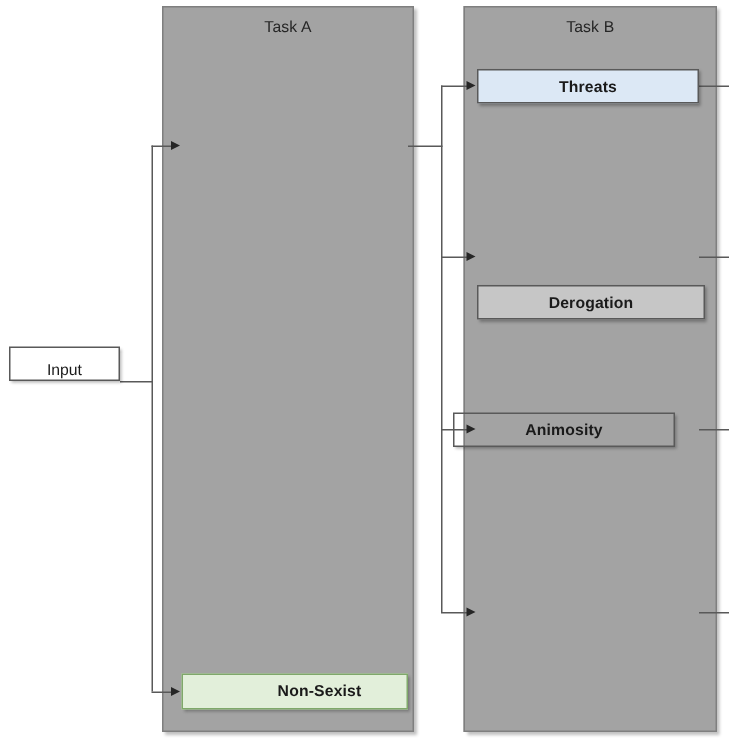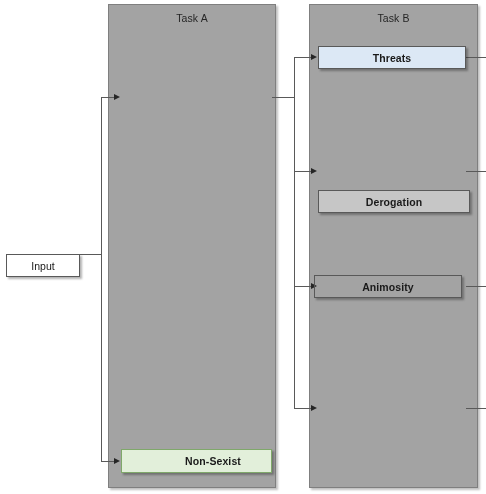--- a/index.html
+++ b/index.html
@@ -116,35 +116,35 @@
     <div class="conn conn-h" style="left:466px; top:408px; width:20px;"></div>
 
     <div class="arrow" style="left:114px; top:93.5px;"></div>
     <div class="arrow" style="left:114px; top:457.5px;"></div>
     <div class="arrow" style="left:311px; top:53.5px;"></div>
     <div class="arrow" style="left:311px; top:167.5px;"></div>
     <div class="arrow" style="left:311px; top:282.5px;"></div>
     <div class="arrow" style="left:311px; top:404.5px;"></div>
   </div>
 
-  <div class="node-plain" style="left:6px; top:254px; width:74px; height:23px;">
+  <div class="node-plain" style="left:6px; top:231px; width:74px; height:23px;align-items:flex-end;">
     <span>Input</span>
   </div>
 
 
   <div class="node" style="left: 121px; top: 449px; width: 151px; height: 24px; background: rgb(226, 239, 218); border-color: rgb(127, 168, 106); padding-left: 33px;">
     <span>Non-Sexist</span>
   </div>
 
   <div class="node" style="left: 318px; top: 46px; width: 148px; height: 23px; background: rgb(220, 232, 245); border-color: rgb(89, 89, 89);">
     <span>Threats</span>
   </div>
 
   <div class="node" style="left:318px; top:160px; width:152px; height:23px; background:#c6c6c6; border-color:#595959;margin-top:30px;">
     <span>Derogation</span>
   </div>
 
-  <div class="node" style="left:314px; top:275px; width:148px; height:23px; background:#f0a濃; border-color:#595959;">
+  <div class="node" style="left:302px; top:275px; width:148px; height:23px; background:#f0a濃; border-color:#595959;">
     <span>Animosity</span>
   </div>
 
 
 </div>
 
 </body></html>

